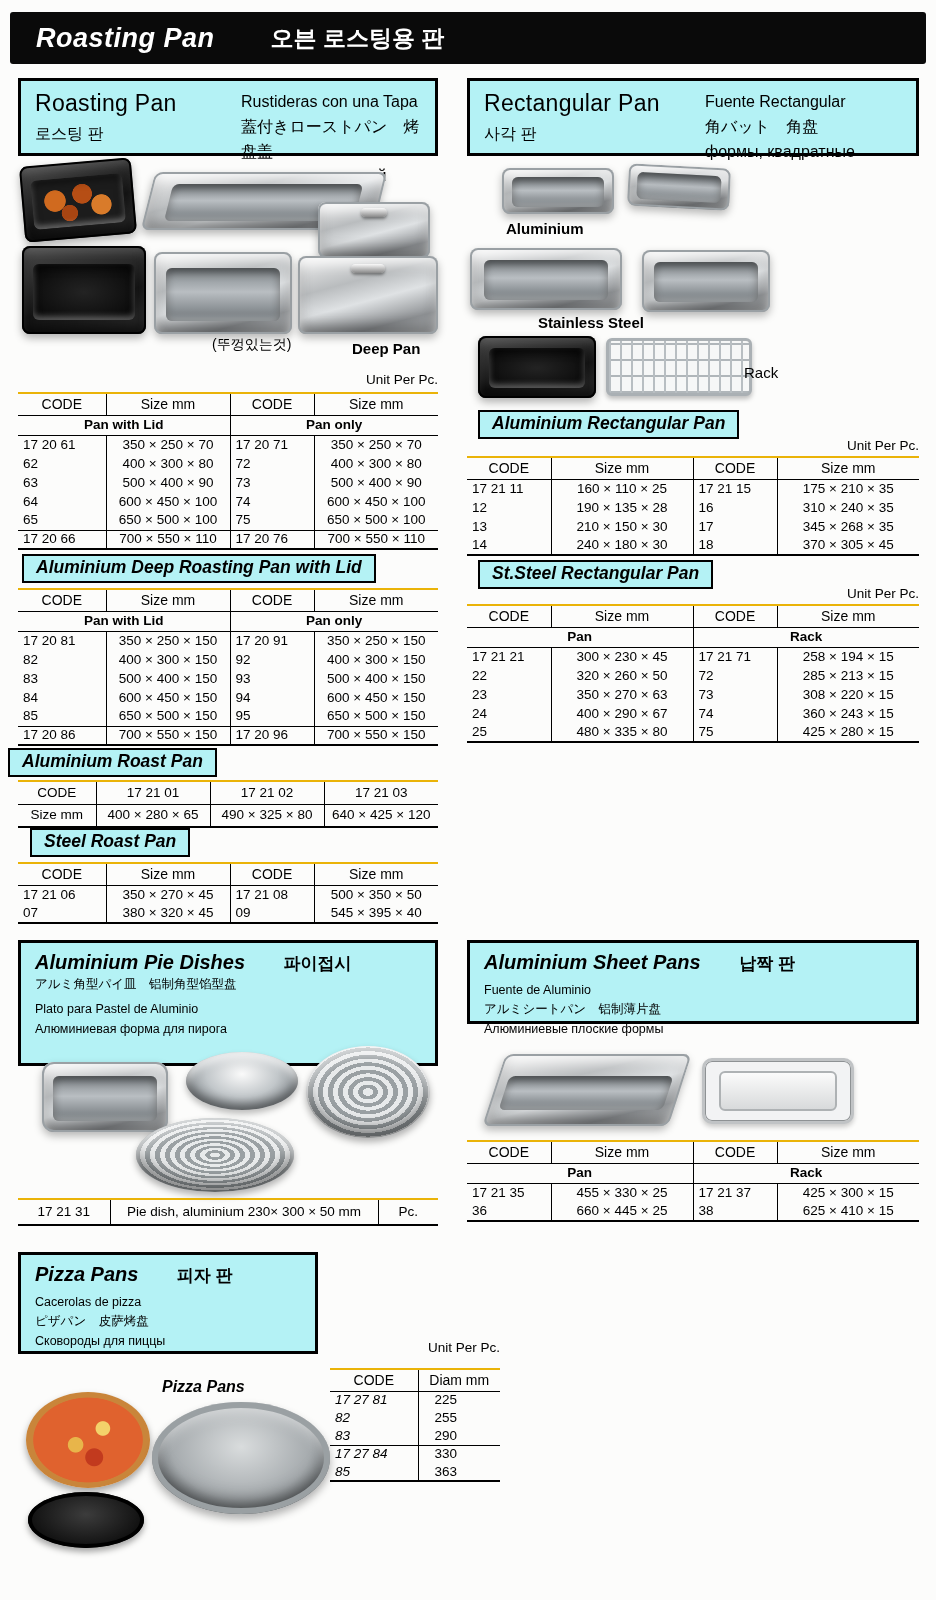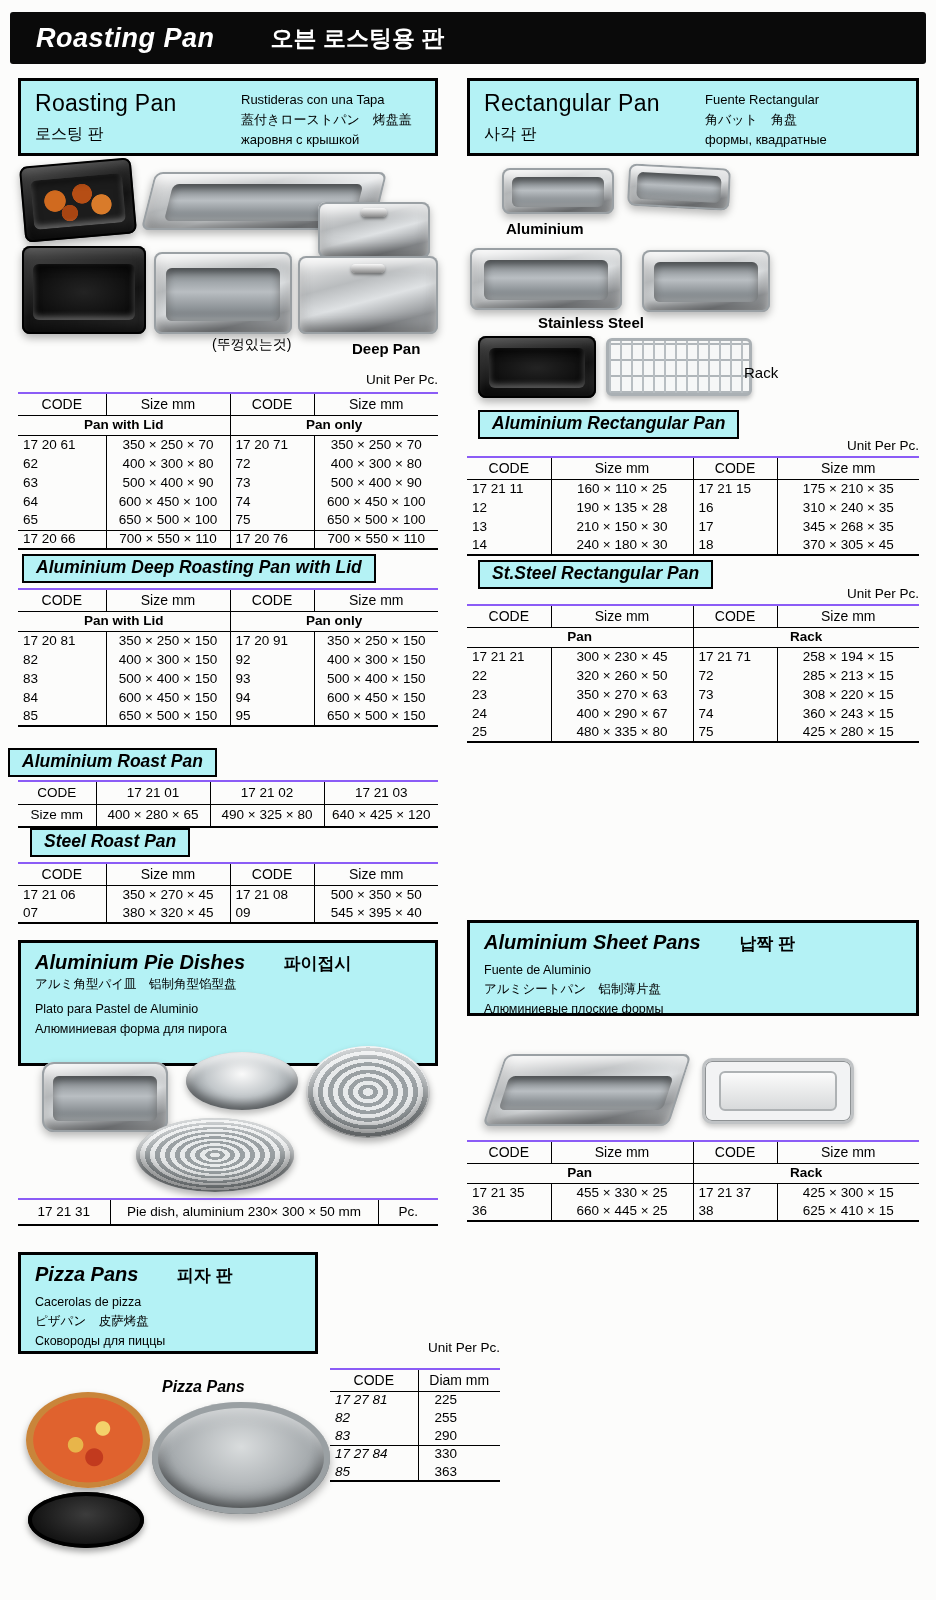--- a/index.html
+++ b/index.html
@@ -11,40 +11,40 @@
   .banner { position:absolute; left:10px; top:12px; width:916px; height:52px; background:#0a0a0a;
             color:#fff; display:flex; align-items:center; gap:56px; padding-left:26px; border-radius:3px; }
   .banner .t1 { font-style:italic; font-weight:bold; font-size:27px; letter-spacing:.5px; }
   .banner .t2 { font-weight:bold; font-size:23px; }
 
   
   .hdr-box { position:absolute; background:#b4f2f5; border:3px solid #000; display:flex; }
   .hb-left { width:220px; padding:9px 0 0 14px; }
   .hb-title { font-size:23px; font-weight:500; letter-spacing:.3px; }
   .hb-ko { font-size:16px; font-weight:500; margin-top:7px; }
-  .hb-right { flex:1; padding:9px 4px 0 0; font-size:13px; line-height:1.55; }
+  .hb-right { flex:1; padding:9px 4px 0 0; font-size:16px; line-height:1.55; }
 
   .hdr-box.v2 { display:block; padding:8px 14px; }
   .hb2-title { font-size:20px; font-weight:bold; font-style:italic; }
   .hb2-ko { font-size:17px; font-weight:bold; margin-left:34px; }
   .hb2-line { font-size:12.5px; line-height:1.55; }
   .hb2-line.first { margin-top:6px; }
 
   
   .sec-box { position:absolute; background:#b4f2f5; border:2.5px solid #000; padding:1px 12px 3px;
              font-style:italic; font-weight:bold; font-size:17.5px; white-space:nowrap; }
 
   .unit { position:absolute; font-size:13.5px; width:120px; text-align:right; }
   .cap { position:absolute; font-size:14px; }
   .cap.bold { font-weight:bold; font-size:15px; }
   .cap.italic { font-style:italic; }
 
   
   table.cat { position:absolute; border-collapse:collapse; table-layout:fixed;
-              border-top:2px solid #8b5cf6; border-bottom:2px solid #000; font-size:13.5px; }
+              border-top:2px solid #eab308; border-bottom:2px solid #000; font-size:13.5px; }
   .cat th, .cat td { padding:0 5px; height:19px; line-height:1.15; font-weight:normal;
                      white-space:nowrap; overflow:hidden; }
   .cat tr > *:not(:first-child) { border-left:1.5px solid #000; }
   .cat tr.hdr > * { border-bottom:1.5px solid #000; text-align:center; height:22px; font-size:14px; }
   .cat tr.sub > * { border-bottom:1.5px solid #000; text-align:center; font-weight:bold; height:20px; }
   .cat tbody tr.brk > td { border-top:1.5px solid #000; }
   .t4 td:nth-child(1), .t4 td:nth-child(3) { text-align:left; padding-right:18px; }
   .t4 td:nth-child(2), .t4 td:nth-child(4) { text-align:center; }
   .tt td { text-align:center; height:23px; }
   .pie td { text-align:center; height:26px; }
@@ -237,20 +237,26 @@
           <td>600 × 450 × 150</td>
           <td>94</td>
           <td>600 × 450 × 150</td>
         </tr>
         <tr>
           <td>85</td>
           <td>650 × 500 × 150</td>
           <td>95</td>
           <td>650 × 500 × 150</td>
         </tr>
+        <tr class="brk">
+          <td>17 20 86</td>
+          <td>700 × 550 × 150</td>
+          <td>17 20 96</td>
+          <td>700 × 550 × 150</td>
+        </tr>
       </tbody>
   </table>
 
   <div class="sec-box" style="left:8px; top:748px;">Aluminium Roast Pan</div>
   <table class="cat tt" style="left:18px; top:780px; width:420px;">
     <colgroup>
         <col style="width:78px">
         <col style="width:114px">
         <col style="width:114px">
         <col style="width:114px">
@@ -448,21 +454,21 @@
       </colgroup>
     <tbody>
         <tr>
           <td>17 21 31</td>
           <td>Pie dish, aluminium 230× 300 × 50 mm</td>
           <td>Pc.</td>
         </tr>
       </tbody>
   </table>
 
-  <div class="hdr-box v2" style="left:467px; top:920px; width:452px; height:96px;">
+  <div class="hdr-box v2" style="left:467px; top:940px; width:452px; height:84px;">
     <div>
       <span class="hb2-title">Aluminium Sheet Pans</span>
       <span class="hb2-ko">납짝 판</span>
     </div>
     <div class="hb2-line first">Fuente de Aluminio</div>
     <div class="hb2-line">アルミシートパン　铝制薄片盘</div>
     <div class="hb2-line">Алюминиевые плоские формы</div>
   </div>
 
   <div class="pan flat" style="left:494px; top:1054px; width:186px; height:72px; transform:skewX(-18deg);"></div>

